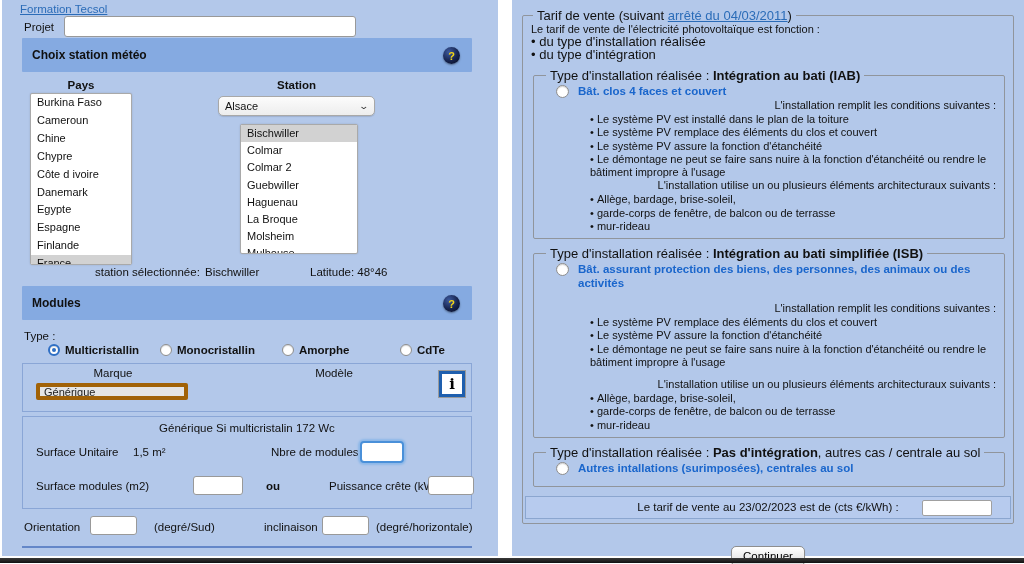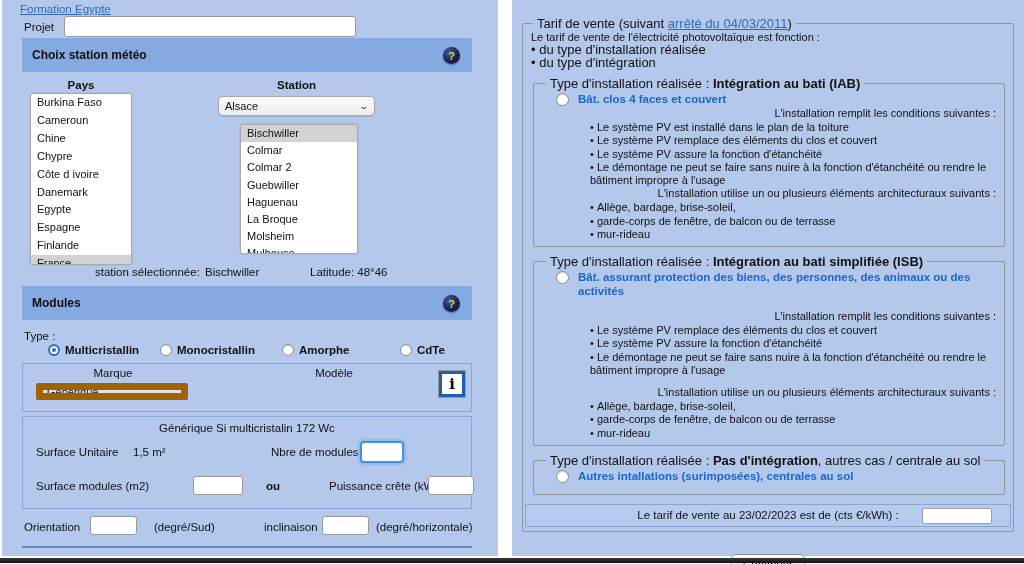--- a/index.html
+++ b/index.html
@@ -3,21 +3,21 @@
 <meta charset="utf-8">
 <style>
   * { margin:0; padding:0; box-sizing:border-box; }
   html,body { width:1024px; height:564px; background:#ffffff; overflow:hidden;
     font-family:"Liberation Sans","DejaVu Sans",sans-serif; color:#111; }
   .stage { position:relative; width:1024px; height:564px; }
 
   
   .panel { position:absolute; top:0; height:556px; background:#b3c8ea; }
   .left-panel  { left:2px;  width:496px; }
-  .right-panel { left:512px; width:512px; padding:12px 8px; font-size:11px; }
+  .right-panel { left:512px; width:512px; padding:4px 8px; font-size:11px; }
 
   .bottom-bar { position:absolute; left:0; top:558px; width:1024px; height:5px;
     background:linear-gradient(#3a3a3a,#101010); }
 
   
   .abs { position:absolute; }
   .top-link { left:18px; top:3px; font-size:11.5px; color:#2b6cb8; text-decoration:underline; cursor:pointer; }
   .lbl { font-size:11.5px; color:#111; }
   .projet-label { left:22px; top:21px; }
   .projet-input { left:62px; top:16px; width:292px; height:21px; background:#fff;
@@ -66,21 +66,21 @@
     width:4px; height:4px; border-radius:50%; background:#2f6fc4; }
   .type-opt .t-label { font-size:11.5px; font-weight:bold; }
 
   .box { border:1px solid #8aa6d6; background:#b3c8ea; }
   .box-marque { left:20px; top:363px; width:450px; height:49px; }
   .box-module { left:20px; top:416px; width:450px; height:93px; }
   .box .hdr { position:absolute; font-size:11.5px; text-align:center; }
   .marque-hdr { left:14px; top:3px; width:152px; }
   .modele-hdr { left:223px; top:3px; width:176px; }
   .marque-input { position:absolute; left:13px; top:19px; width:152px; height:17px;
-    background:#e4e4e4; border:7px solid #a16207; border-radius:2px; font-size:11px; padding:0 4px; color:#222; }
+    background:#e4e4e4; border:4px solid #a16207; border-radius:2px; font-size:11px; padding:0 4px; color:#222; }
   .info-btn { position:absolute; right:6px; top:7px; width:26px; height:26px; background:#fff;
     border:3px solid #1f5fae; outline:1px solid #9a9a9a; display:flex; align-items:center;
     justify-content:center; cursor:pointer; font-family:"DejaVu Serif","Liberation Serif",serif;
     font-weight:bold; font-size:15px; color:#000; }
   .module-title { position:absolute; left:0; top:5px; width:100%; text-align:center; font-size:11.5px; }
   .field-input { background:#fff; border:1px solid #999; border-radius:3px; font-size:11px; padding:0 3px; }
   .su-label { position:absolute; left:13px; top:29px; font-size:11.5px; }
   .su-value { position:absolute; left:110px; top:29px; font-size:11.5px; }
   .nbre-label { position:absolute; left:248px; top:29px; font-size:11.5px; }
   .nbre-input { position:absolute; left:337px; top:24px; width:44px; height:22px;
@@ -134,21 +134,21 @@
     background:linear-gradient(#ffffff,#dcdcdc); cursor:pointer; box-shadow:0 1px 1px rgba(0,0,0,.2);
     font-family:"Liberation Sans","DejaVu Sans",sans-serif; }
 </style>
 </head>
 <body>
 
 <div class="stage">
 
   <div class="panel left-panel">
 
-    <a class="abs top-link">Formation Egypte</a>
+    <a class="abs top-link">Formation Tecsol</a>
 
     <span class="abs lbl projet-label">Projet</span>
     <input class="abs projet-input" value="" style="">
 
     <div class="abs section-bar bar-meteo">
       <span class="bar-title">Choix station météo</span>
       <span class="help-icon">?</span>
     </div>
 
     <div class="abs col-header pays-header">Pays</div>

